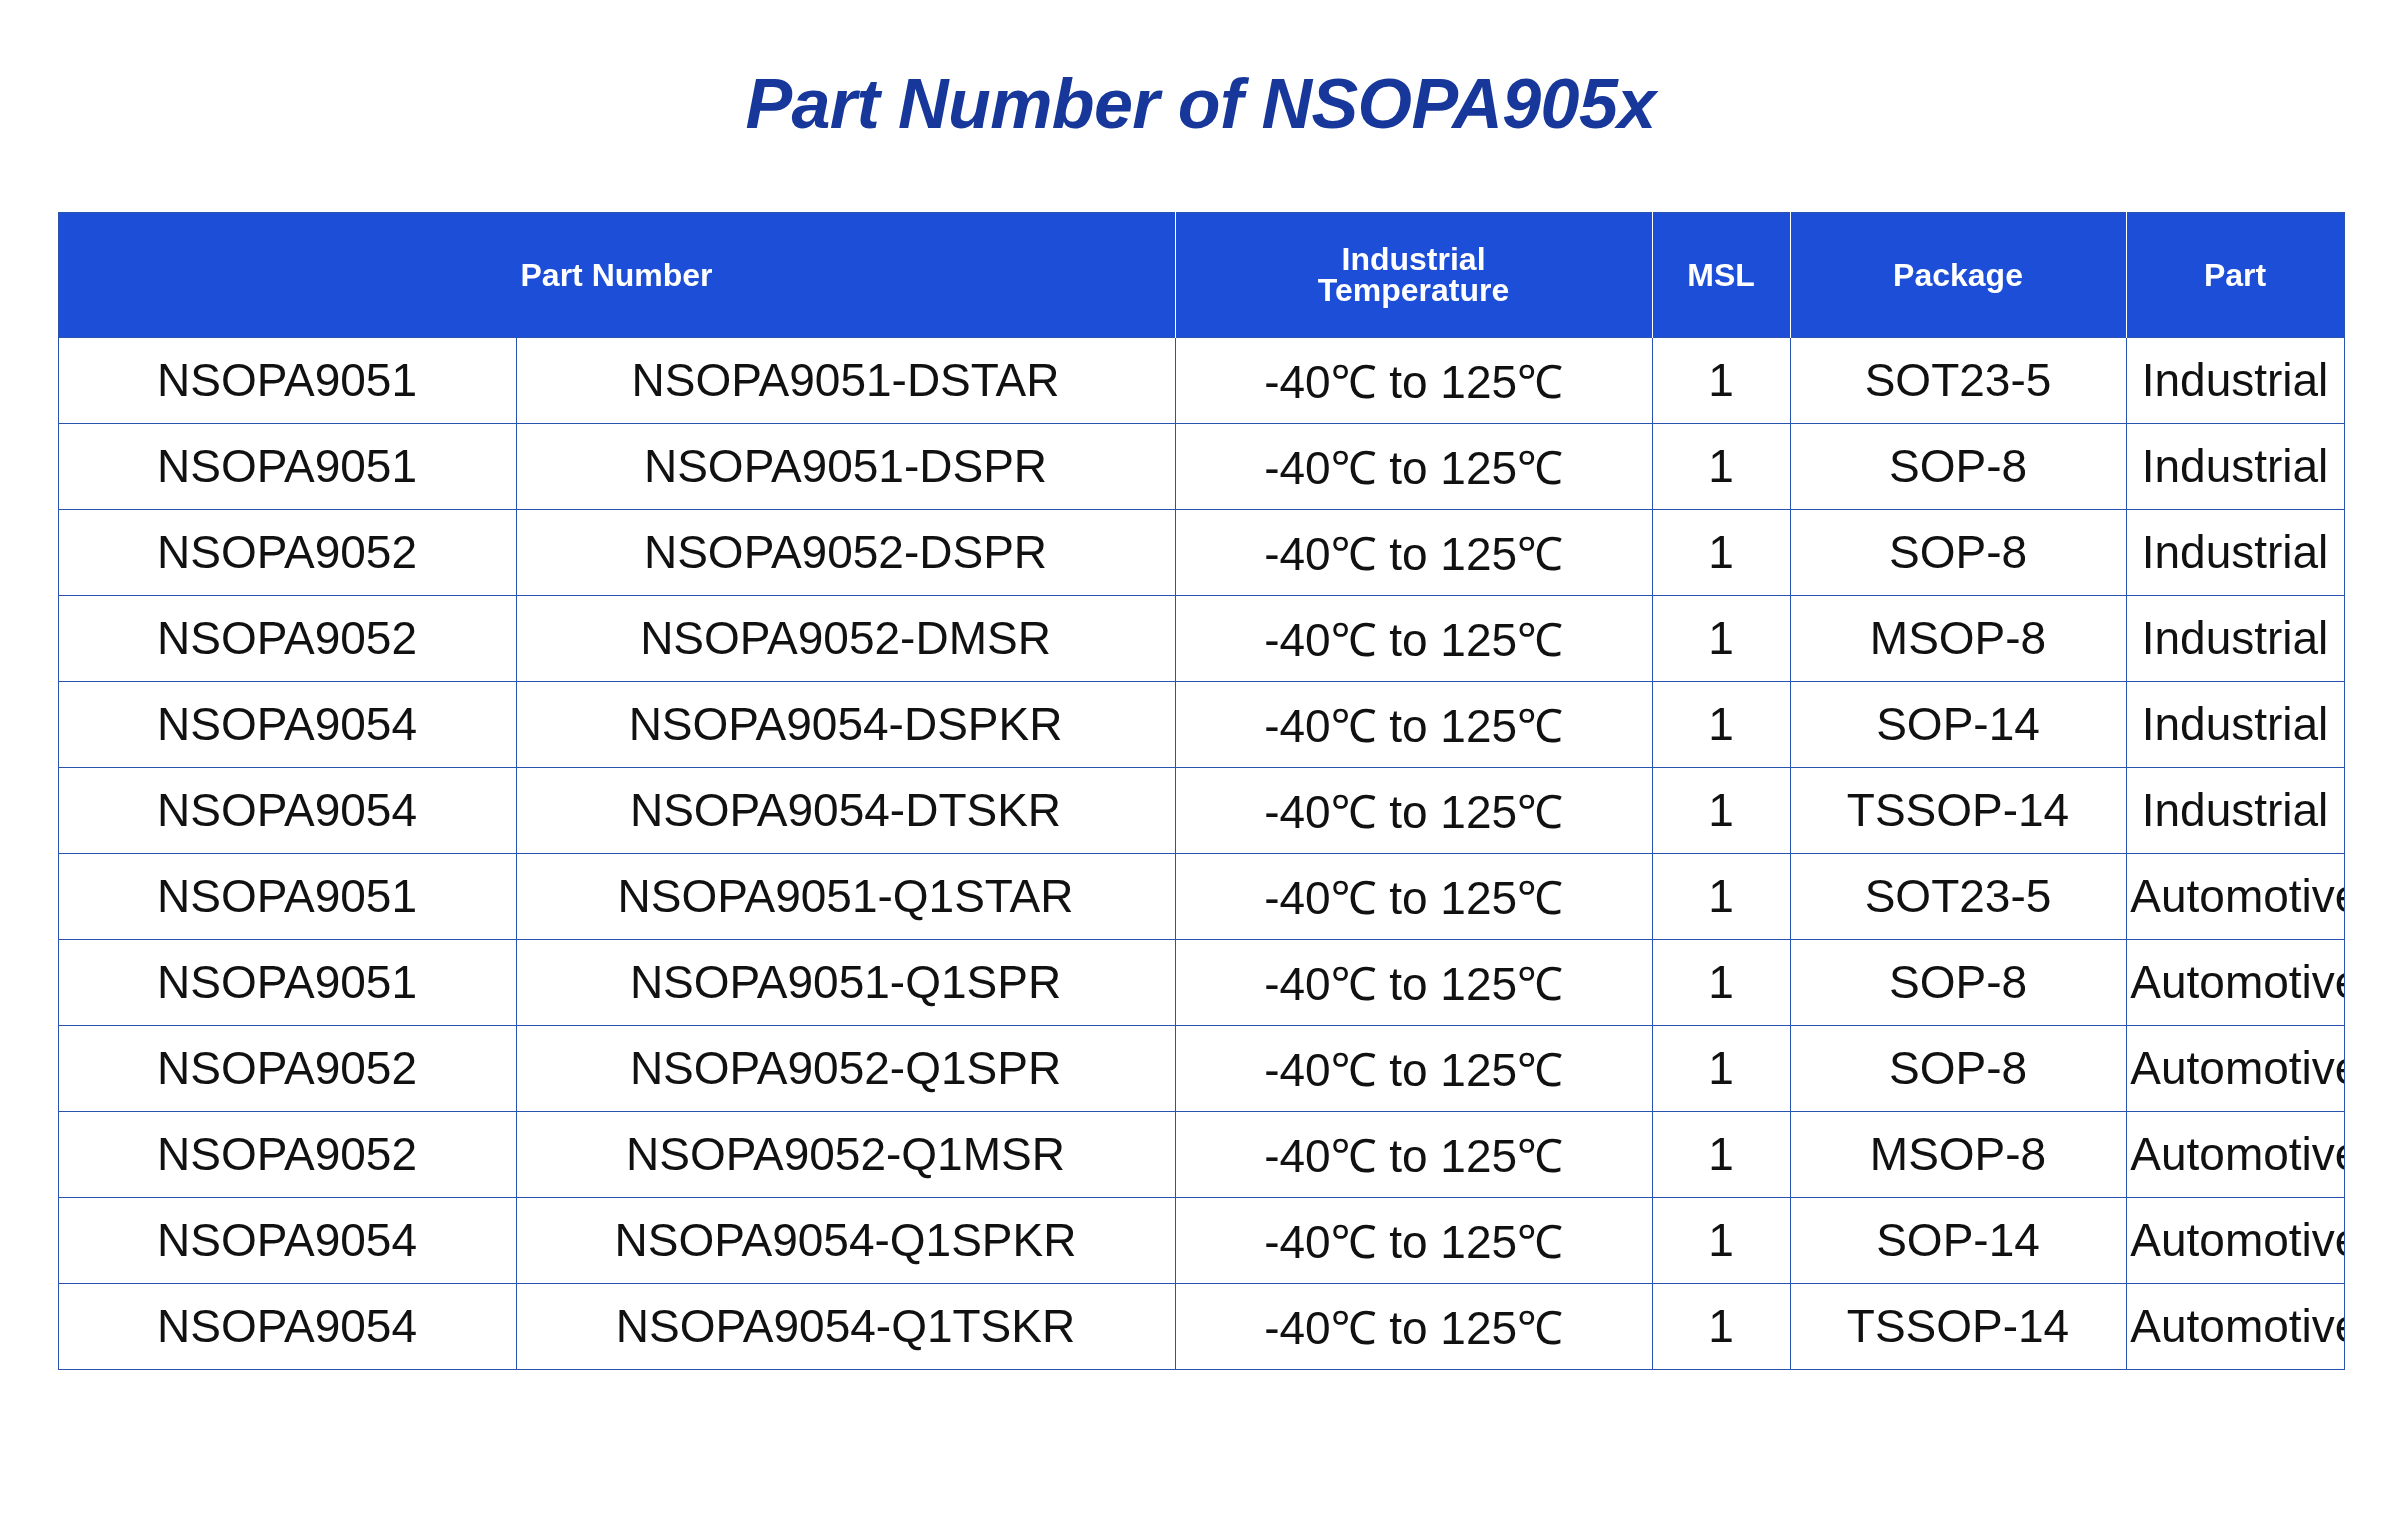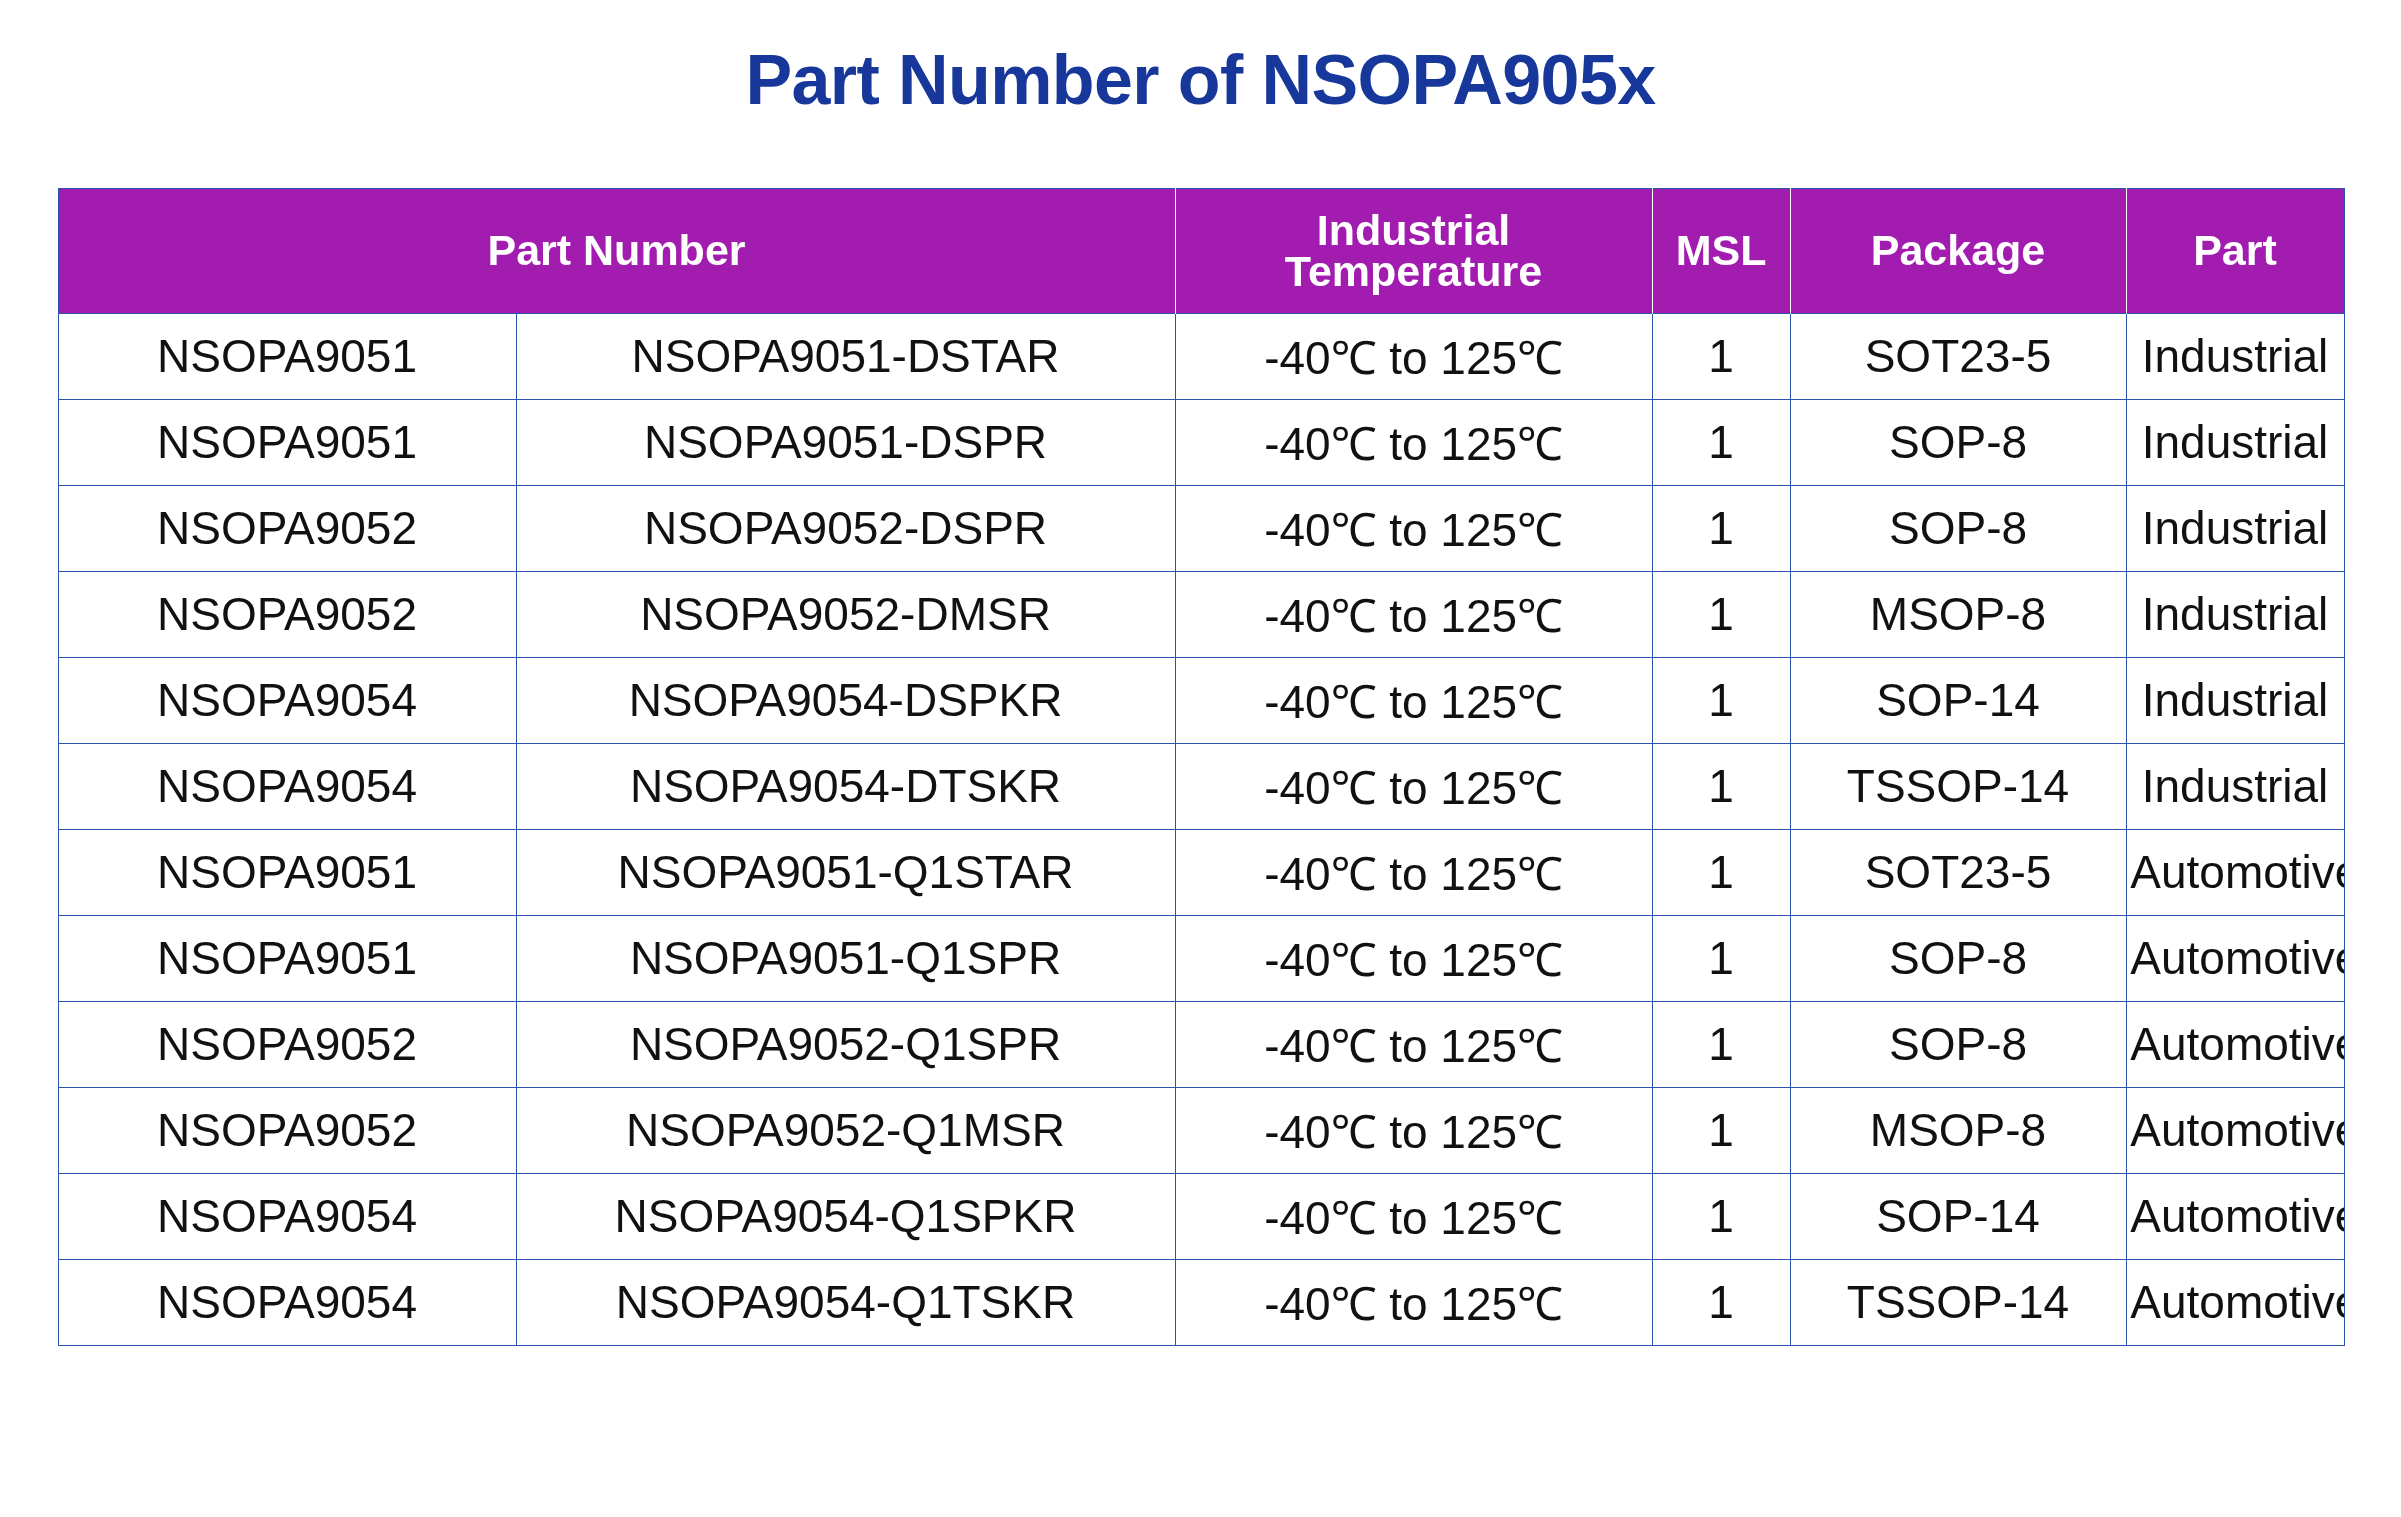--- a/index.html
+++ b/index.html
@@ -19,38 +19,39 @@
     box-sizing: border-box;
     padding: 0;
     position: relative;
   }
   .title {
     text-align: center;
     color: #17389a;
     font-size: 70px;
     font-weight: bold;
     letter-spacing: -0.6px;
-    padding-top: 44px;
+    padding-top: 68px;
     line-height: 1.05;
+    font-style: italic;
   }
   .table-wrap {
     margin: 0 auto;
     margin-top: 70px;
     width: 2286px;
   }
   table.parts {
     border-collapse: collapse;
     width: 100%;
     table-layout: fixed;
     border: 1.9px solid #2a53b0;
   }
   table.parts thead th {
-    background: #a21caf;
+    background: #1d4ed8;
     color: #ffffff;
-    font-size: 43px;
+    font-size: 32px;
     font-weight: bold;
     text-align: center;
     vertical-align: middle;
     padding: 10.2px 5.1px;
     border-right: 1.9px solid #ffffff;
     line-height: 1.0;
     height: 125px;
     box-sizing: border-box;
   }
   table.parts thead th:last-child {

